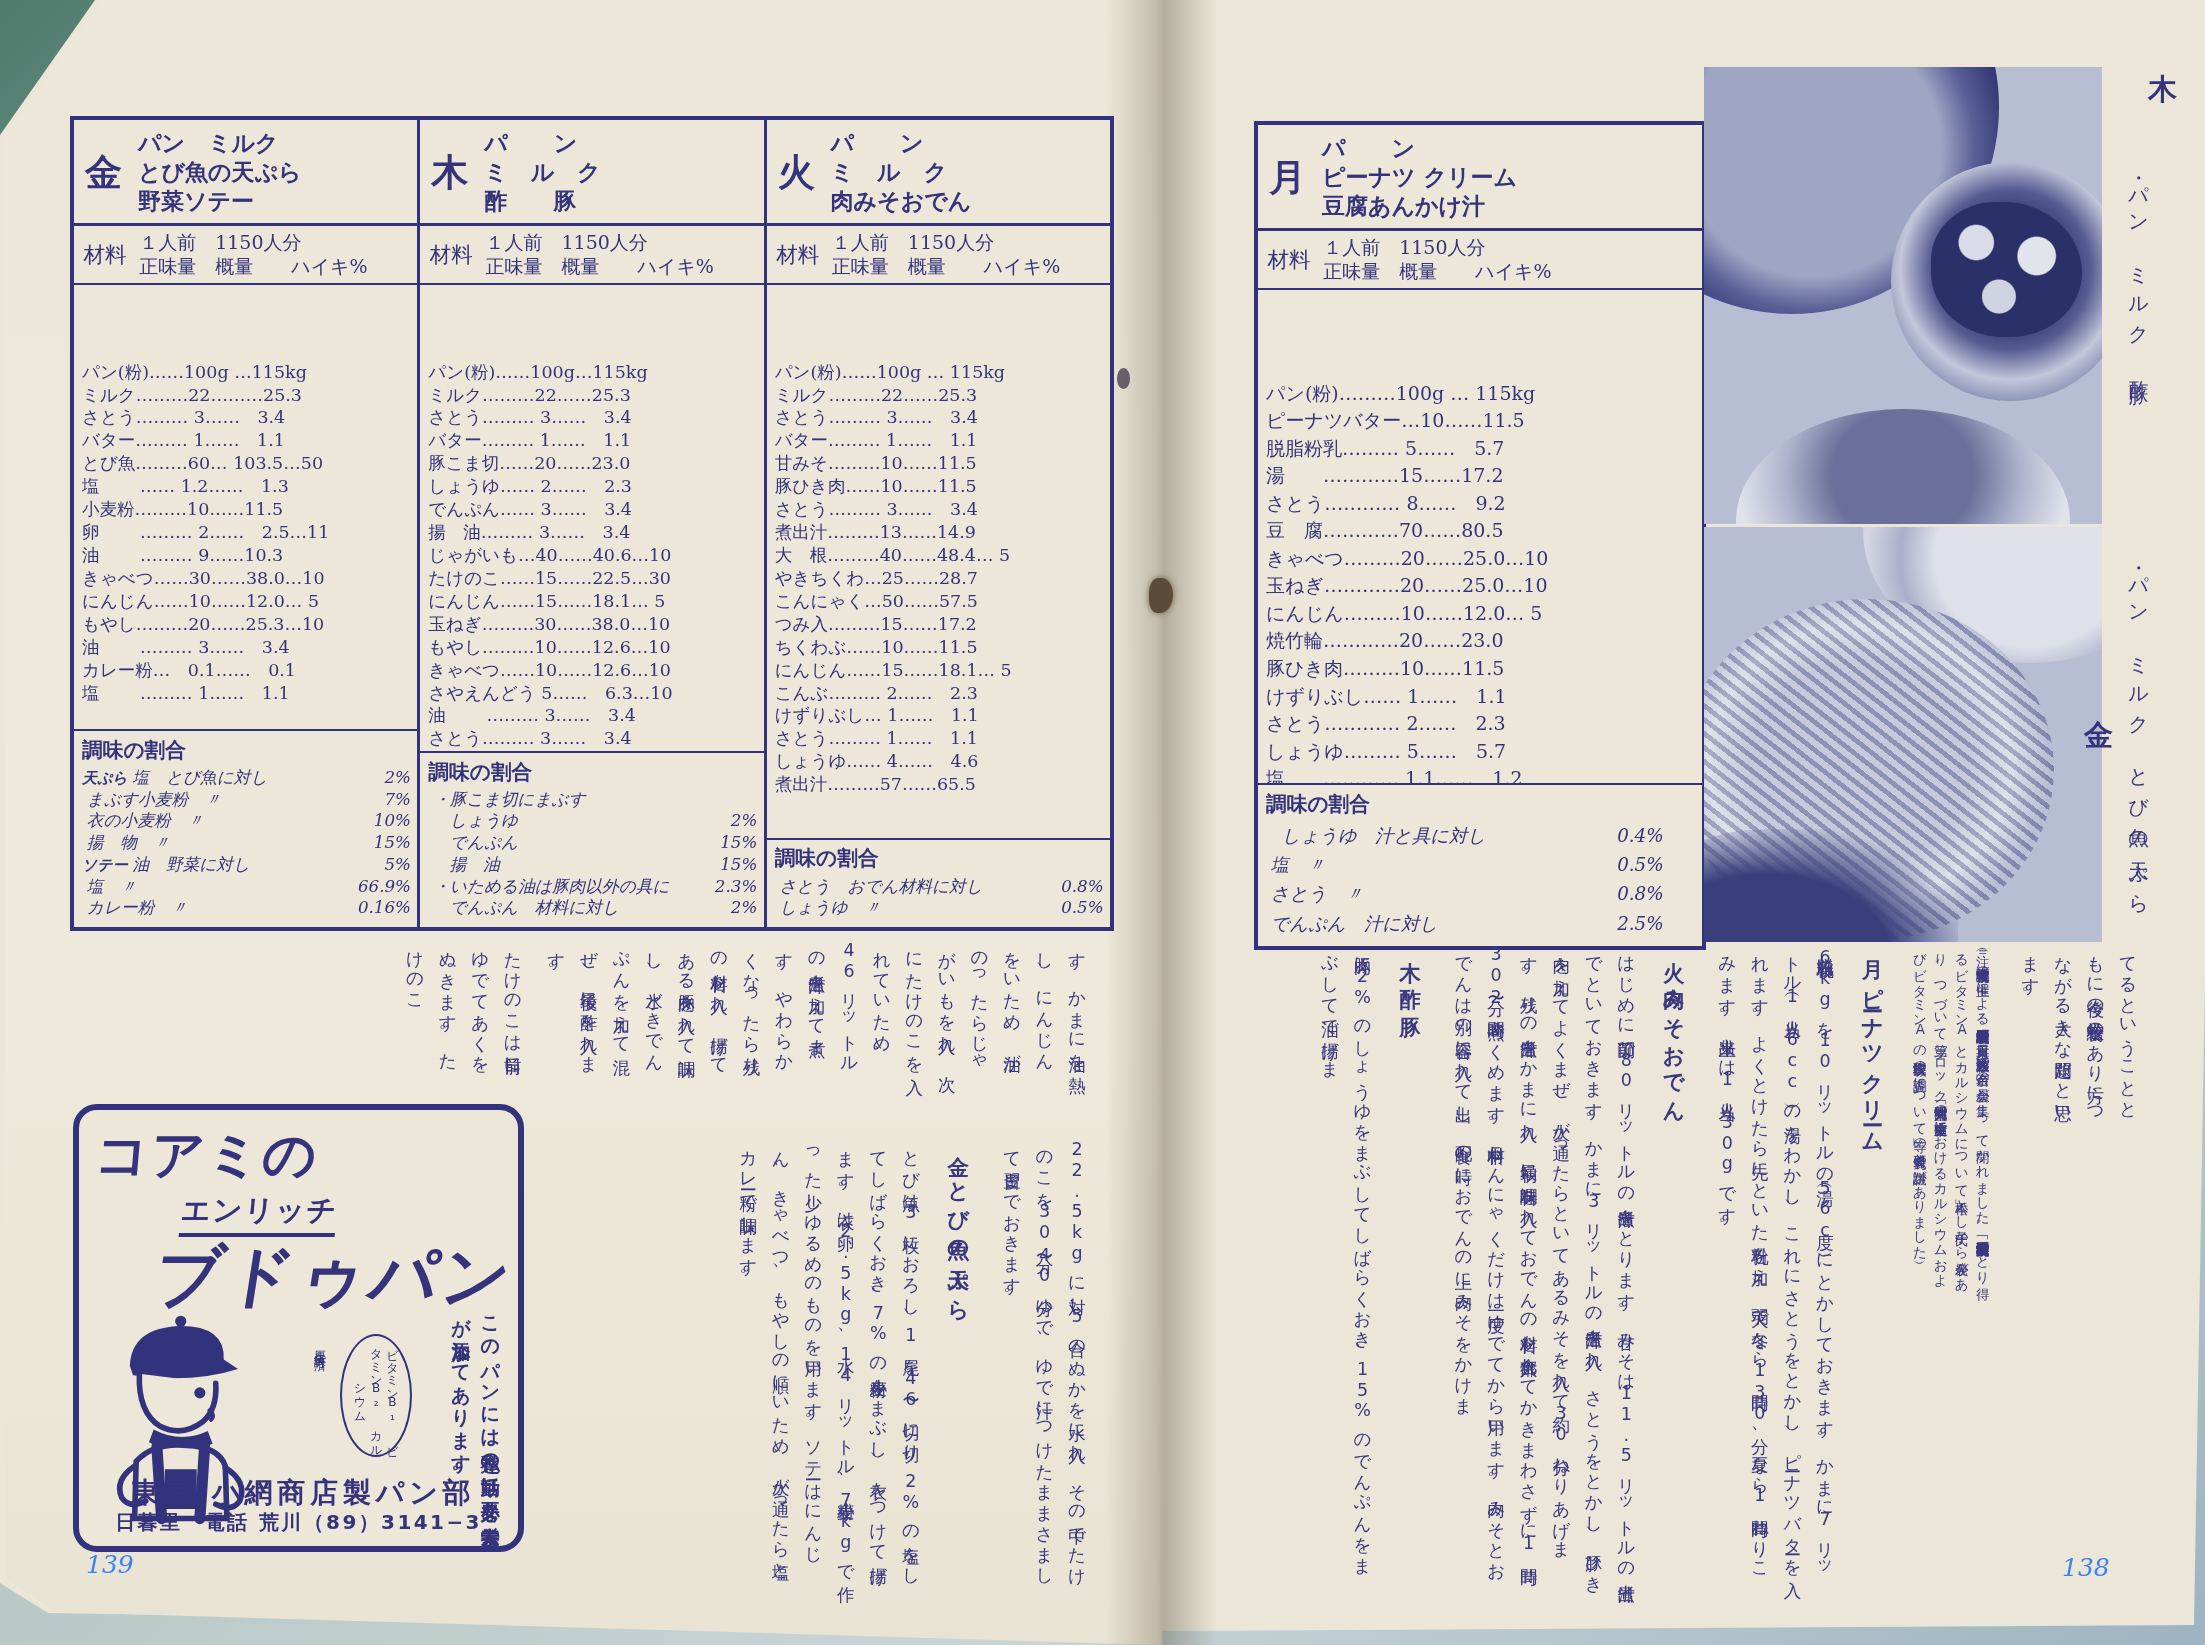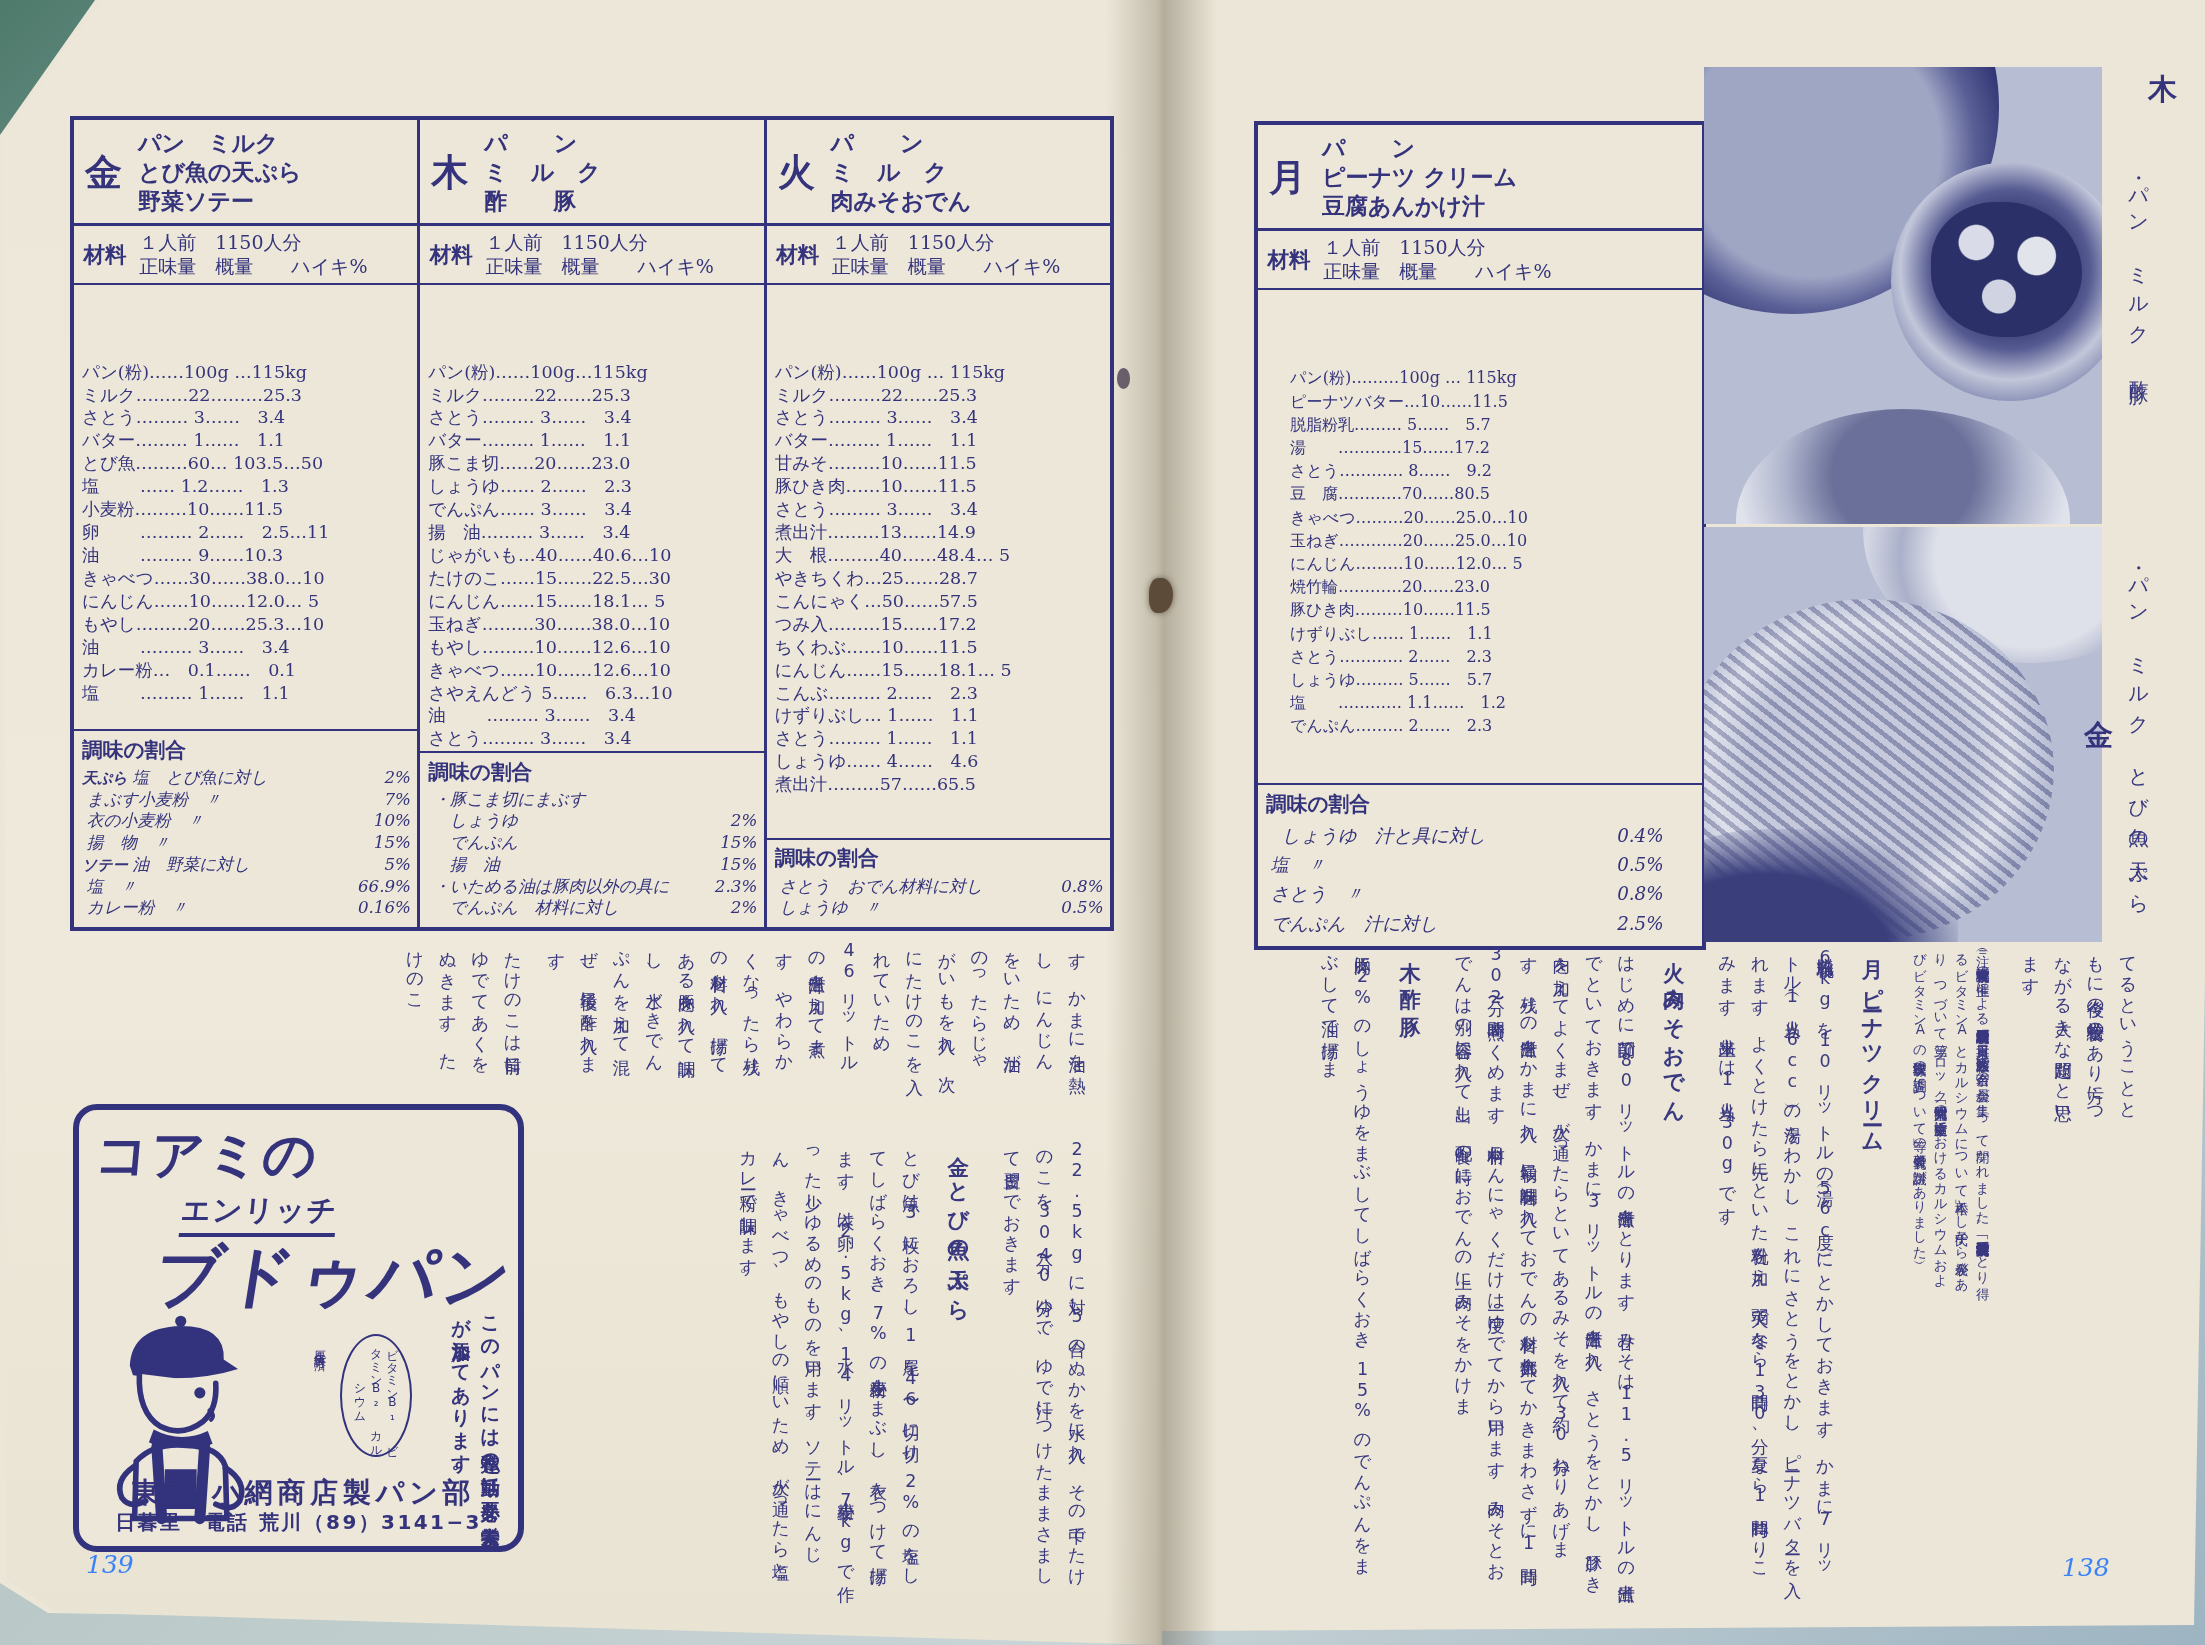--- a/index.html
+++ b/index.html
@@ -25,21 +25,21 @@
   .tables-row{position:absolute;left:70px;top:116px;width:1036px;height:807px;display:flex;
     border:4.8px solid #32327d;background:#ece7d8;}
   .tcol{flex:1;display:flex;flex-direction:column;border-right:3.2px solid #32327d;min-width:0;}
   .tcol:last-child{border-right:none;}
   .t-single{position:absolute;left:1254px;top:121px;width:444px;height:821px;border:4.8px solid #32327d;
     display:flex;flex-direction:column;background:#ece7d8;}
   .thead{display:flex;align-items:center;gap:14.3px;padding:8px 4.8px 6.4px 11px;border-bottom:3.2px solid #32327d;min-height:89px;}
   .day{font-size:37px;font-weight:bold;letter-spacing:1.6px;}
   .menu{font-size:23px;font-weight:bold;line-height:1.25;white-space:pre-wrap;}
   .tsub{display:flex;align-items:center;gap:12.7px;padding:4.8px 3.2px 4.8px 9.5px;border-bottom:2.4px solid #32327d;}
-  .mat{font-size:21.5px;font-weight:bold;}
+  .mat{font-size:21.5px;font-weight:normal;}
   .subr{font-size:19px;line-height:1.25;white-space:pre-wrap;font-family:"DejaVu Serif",serif;}
   .trows{flex:1;padding:6.4px 3.2px 3.2px 8px;font-family:"DejaVu Serif",serif;font-size:17.5px;line-height:1.31;
     white-space:pre-wrap;overflow:hidden;}
   .tseas{border-top:2.4px solid #32327d;padding:4.8px 6.4px 8px 8px;}
   .seas-title{font-size:20.7px;font-weight:bold;margin-bottom:3.2px;}
   .srow{display:flex;align-items:baseline;font-size:16.7px;line-height:1.3;font-family:"DejaVu Serif",serif;font-style:italic;}
   .sg{font-weight:bold;font-size:15px;margin-right:4.8px;min-width:0;}
   .sl{white-space:pre-wrap;}
   .sr{margin-left:auto;padding-left:8px;white-space:pre;}
 
@@ -298,21 +298,21 @@
   <div class="thead">
     <span class="day">月</span>
     <div class="menu">パ　　ン
 ピーナツ クリーム
 豆腐あんかけ汁</div>
   </div>
   <div class="tsub">
     <span class="mat">材料</span>
     <div class="subr"><div>１人前　1150人分</div><div>正味量　概量　　ハイキ%</div></div>
   </div>
-  <div class="trows" style="font-size:16px;line-height:1.45;margin-left:24px;">
+  <div class="trows" style="font-size:19px;line-height:1.45;">
     
   <div class="ing">パン(粉)………100g … 115kg</div><div class="ing">ピーナツバター…10……11.5</div><div class="ing">脱脂粉乳……… 5……　5.7</div><div class="ing">湯　　…………15……17.2</div><div class="ing">さとう………… 8……　9.2</div><div class="ing">豆　腐…………70……80.5</div><div class="ing">きゃべつ………20……25.0…10</div><div class="ing">玉ねぎ…………20……25.0…10</div><div class="ing">にんじん………10……12.0… 5</div><div class="ing">焼竹輪…………20……23.0</div><div class="ing">豚ひき肉………10……11.5</div><div class="ing">けずりぶし…… 1……　1.1</div><div class="ing">さとう………… 2……　2.3</div><div class="ing">しょうゆ……… 5……　5.7</div><div class="ing">塩　　………… 1.1……　1.2</div><div class="ing">でんぷん……… 2……　2.3</div></div>
   <div class="tseas">
     <div class="seas-title">調味の割合</div>
     <div>
 
     <div class="srow" style="font-size:18.3px;line-height:1.6;padding-right:32px;gap:11px;">
         <span class="sg"></span>
           <span class="sl">しょうゆ　汁と具に対し</span>
           <span class="sr">0.4%</span>

